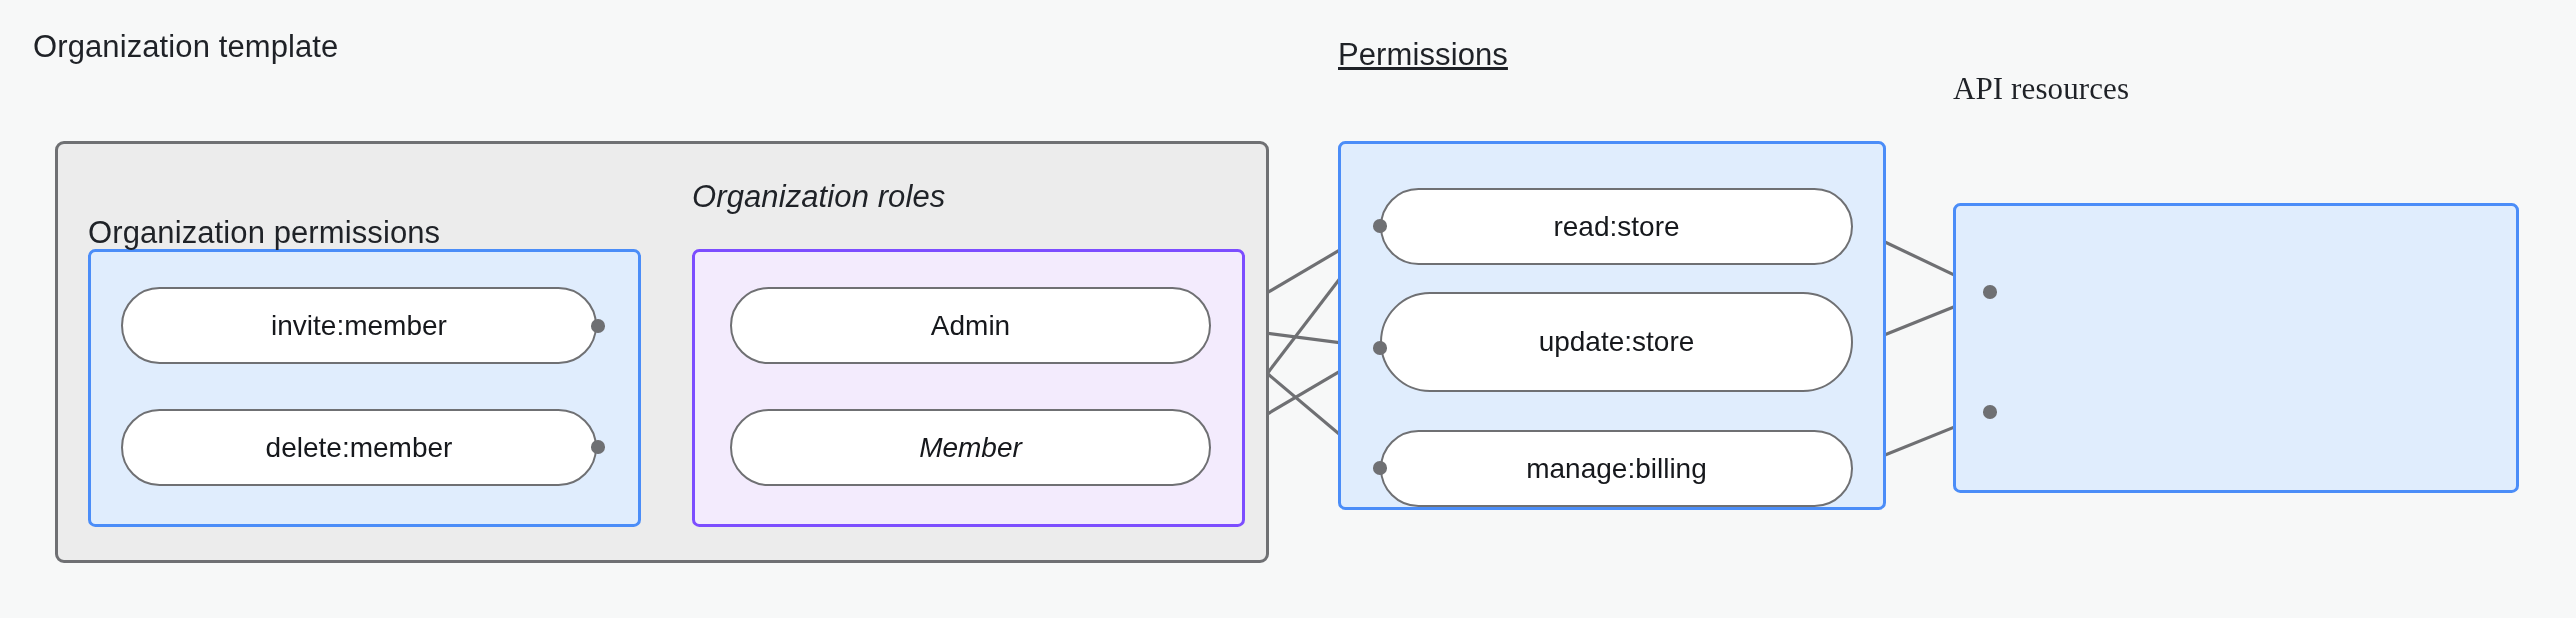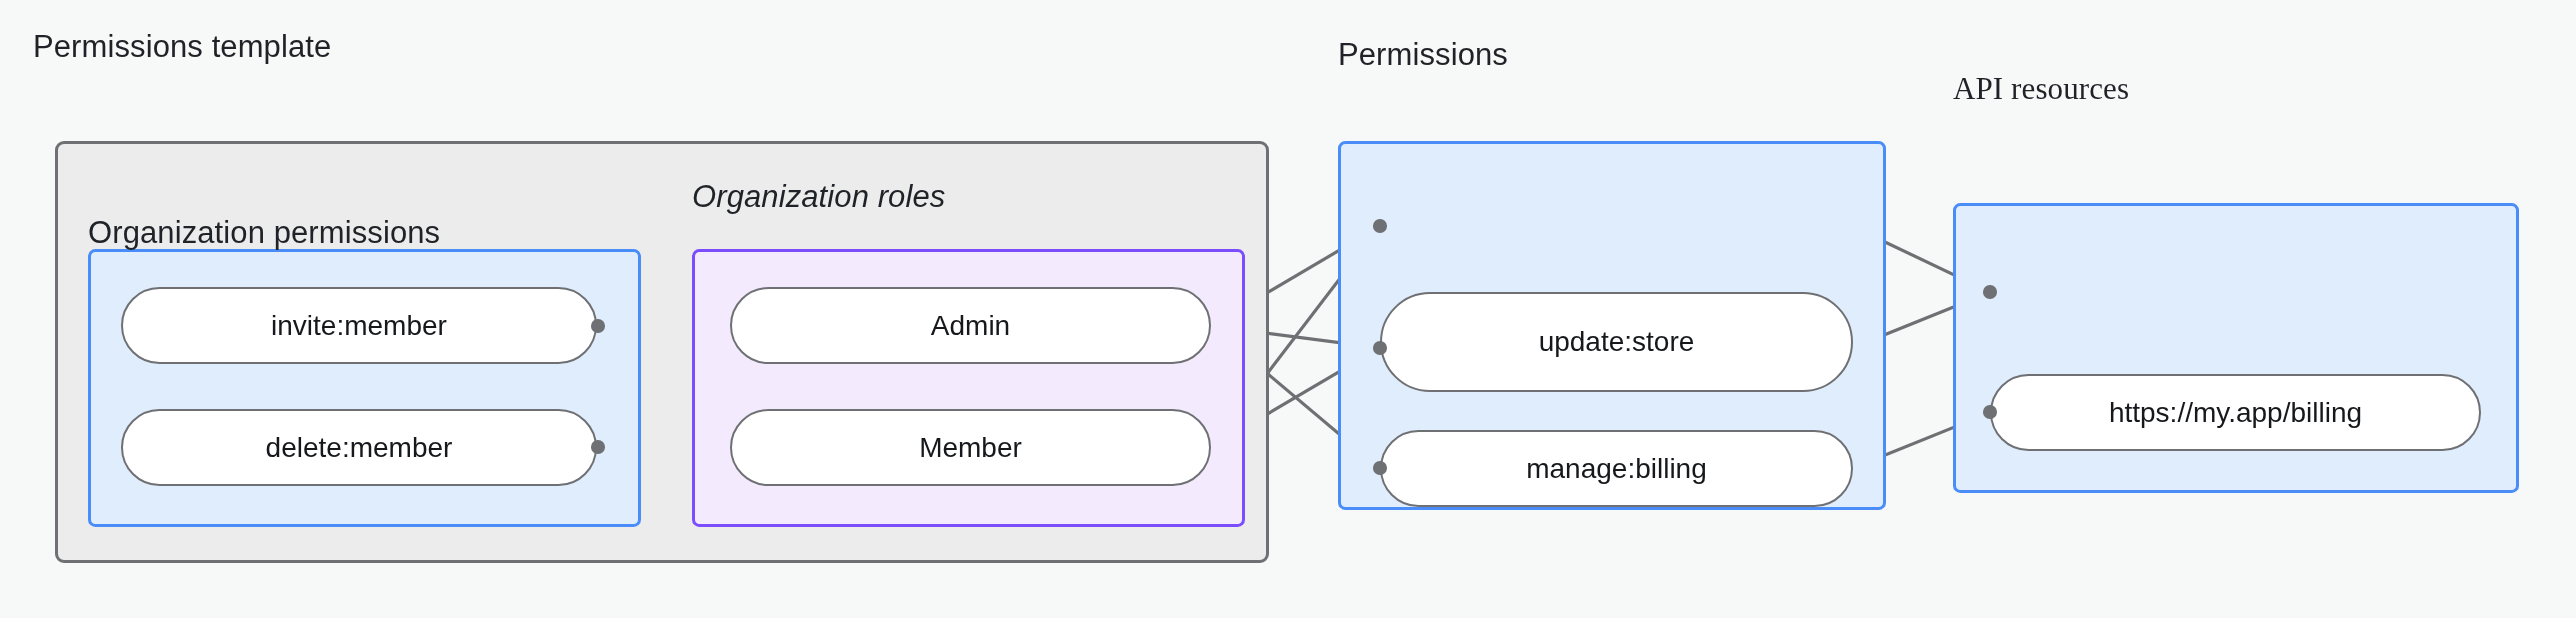--- a/index.html
+++ b/index.html
@@ -105,64 +105,64 @@
       <path d="M 1327 490 L 1512 381"></path>
 
       <path d="M 2030 248 L 2181 320"></path>
 
       <path d="M 2030 381 L 2181 320"></path>
 
       <path d="M 2030 513 L 2181 452"></path>
     </g>
   </svg>
 
-  <div class="group-label" style="left:33px; top:29px;">Permissions template</div>
+  <div class="group-label" style="left:33px; top:29px;">Organization template</div>
 
   <div class="container gray" style="left:55px; top:141px; width:1214px; height:422px;"></div>
 
   <div class="group-label" style="left:88px; top:179px;margin-top:36px;">Organization permissions</div>
 
   <div class="container blue" style="left:88px; top:249px; width:553px; height:278px;"></div>
 
   <div class="group-label" style="left:692px; top:179px;font-style:italic;">Organization roles</div>
 
   <div class="container purple" style="left:692px; top:249px; width:553px; height:278px;"></div>
 
-  <div class="group-label" style="left:1338px; top:37px;">Permissions</div>
+  <div class="group-label" style="left:1338px; top:37px;text-decoration:underline;">Permissions</div>
 
   <div class="container blue" style="left:1338px; top:141px; width:548px; height:369px;"></div>
 
   <div class="group-label" style="left:1953px; top:71px;font-family:Liberation Serif, serif;">API resources</div>
 
   <div class="container blue" style="left:1953px; top:203px; width:566px; height:290px;"></div>
 
   <div class="node" style="left:121px; top:409px; width:476px; height:77px;">
     <span>delete:member</span>
   </div>
   <div class="node" style="left:121px; top:287px; width:476px; height:77px;">
     <span>invite:member</span>
   </div>
 
   <div class="node" style="left:730px; top:287px; width:481px; height:77px;">
     <span>Admin</span>
   </div>
-  <div class="node" style="left:730px; top:409px; width:481px; height:77px;">
+  <div class="node" style="left:730px; top:409px; width:481px; height:77px;font-style:italic;">
     <span>Member</span>
   </div>
 
+  <div class="node" style="left:1380px; top:188px; width:473px; height:77px;">
+    <span>read:store</span>
+  </div>
   <div class="node" style="left:1380px; top:292px; width:473px; height:100px;">
     <span>update:store</span>
   </div>
   <div class="node" style="left:1380px; top:430px; width:473px; height:77px;">
     <span>manage:billing</span>
   </div>
 
-  <div class="node" style="left:1990px; top:374px; width:491px; height:77px;">
-    <span>https://my.app/billing</span>
-  </div>
 
   <div class="port" style="left:598px; top:326px;"></div>
   <div class="port" style="left:598px; top:447px;"></div>
   <div class="port" style="left:1380px; top:226px;"></div>
   <div class="port" style="left:1380px; top:348px;"></div>
   <div class="port" style="left:1380px; top:468px;"></div>
   <div class="port" style="left:1990px; top:292px;"></div>
   <div class="port" style="left:1990px; top:412px;"></div>
 
 </div>

